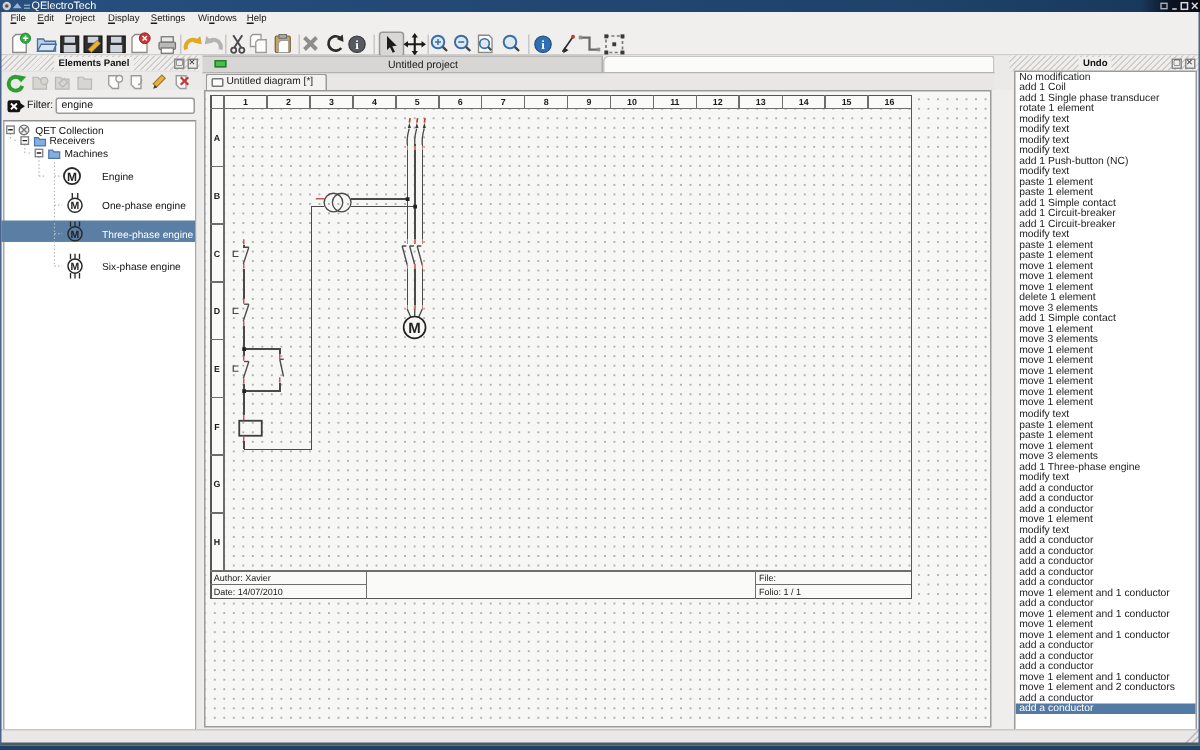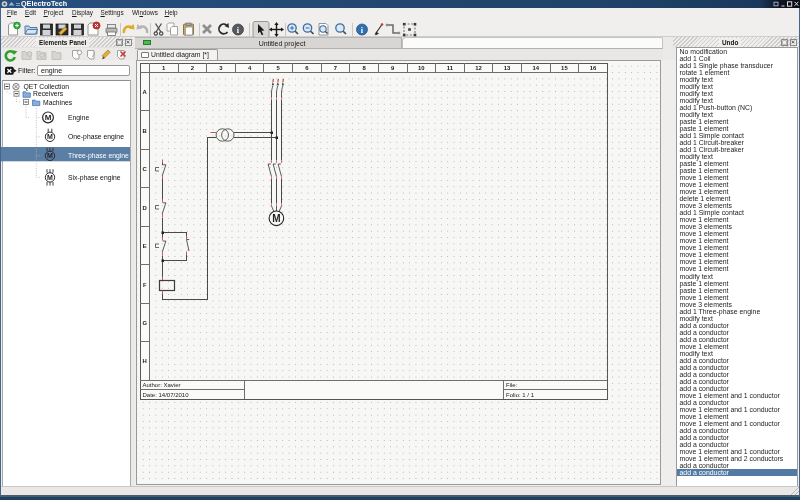--- a/index.html
+++ b/index.html
@@ -1,21 +1,21 @@
 <!DOCTYPE html>
 <html><head>
 <meta charset="utf-8">
 <style>
 * { margin:0; padding:0; box-sizing:border-box; }
 body { font-family:"Liberation Sans", sans-serif; }
 #win { position:relative; width:800px; height:500px; background:#efeeec; overflow:hidden; }
 .abs { position:absolute; }
 #titlebar { left:0; top:0; width:800px; height:8px;
   background:linear-gradient(to right,#27507f 0%,#1e4268 78%,#19395c 95%,#0e1322 97.5%,#0a0a14 100%); }
-#titletext { left:21px; top:0px; color:#fff; font-size:7.2px; font-weight:bold; line-height:8.5px; letter-spacing:0px;}
+#titletext { left:21px; top:0px; color:#fff; font-size:7.2px; font-weight:normal; line-height:8.5px; letter-spacing:0px;}
 #menubar { left:0; top:8px; width:800px; height:10px; background:#f0efed; }
 .mi { position:absolute; top:0; font-size:6.4px; line-height:10.5px; color:#1a1a1a; }
 #toolbar1 { left:0; top:18px; width:800px; height:19px; background:#f0efed; border-bottom:1px solid #cfcecc; }
 #row2 { left:0; top:37px; width:800px; height:23px; background:#eceae8; }
 .docktitle { position:absolute; top:37px; height:11px;
   background:#efeeec repeating-linear-gradient(135deg, rgba(120,118,115,0.28) 0px, rgba(120,118,115,0.28) 0.9px, rgba(0,0,0,0) 0.9px, rgba(0,0,0,0) 2.8px);
   border-bottom:1px solid #e3e2e0;}
 .docktext { position:absolute; font-size:6.4px; font-weight:bold; color:#111; background:#efeeec; padding:0 3px; line-height:9px; top:1px;}
 .dockbtn { position:absolute; top:1.5px; width:7px; height:7px; background:#efeeec; border:1px solid #8a8a8a; font-size:5.5px; line-height:5px; text-align:center; color:#333;}
 #filterlbl { left:18px; top:67px; font-size:7px; color:#111; }

